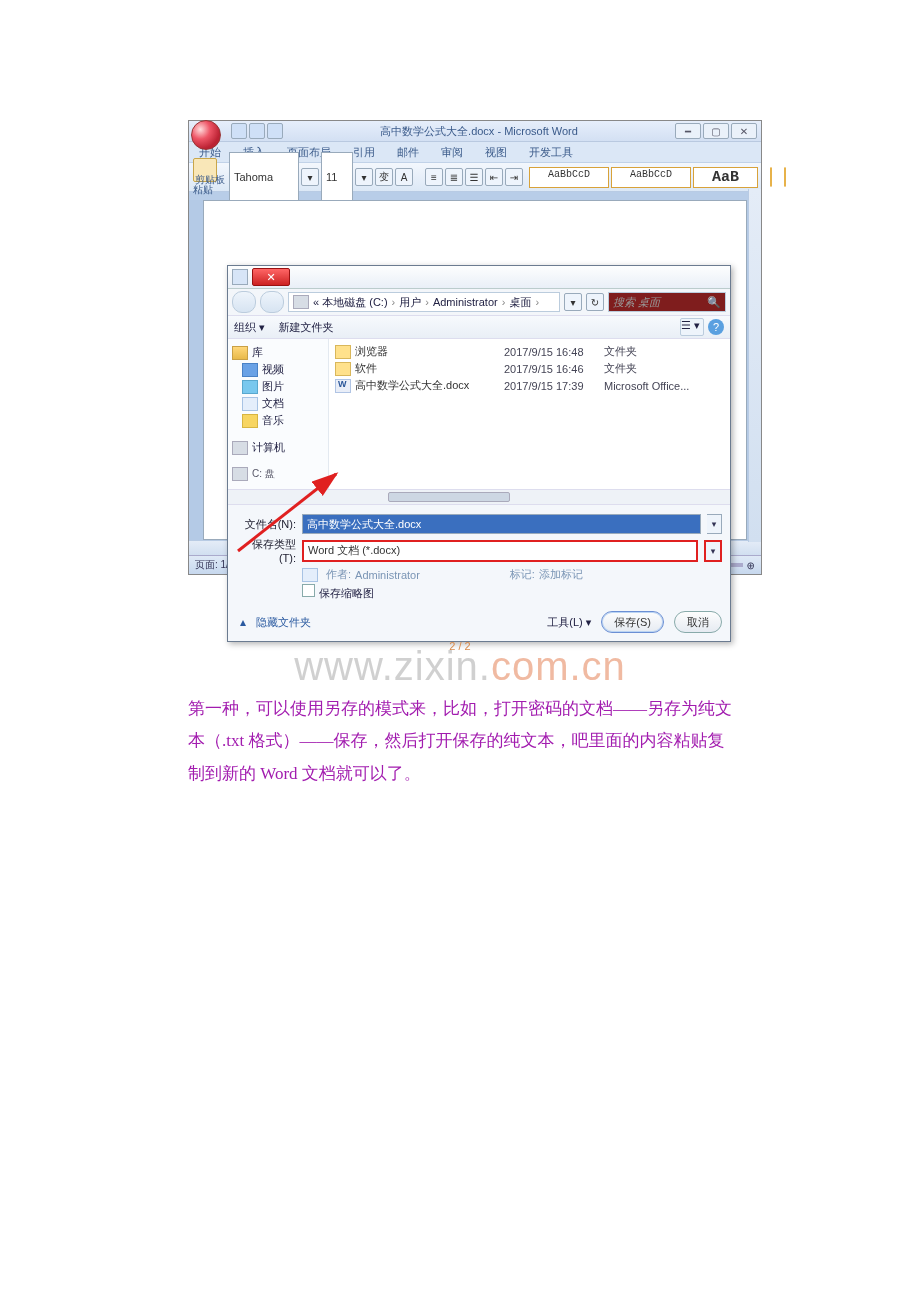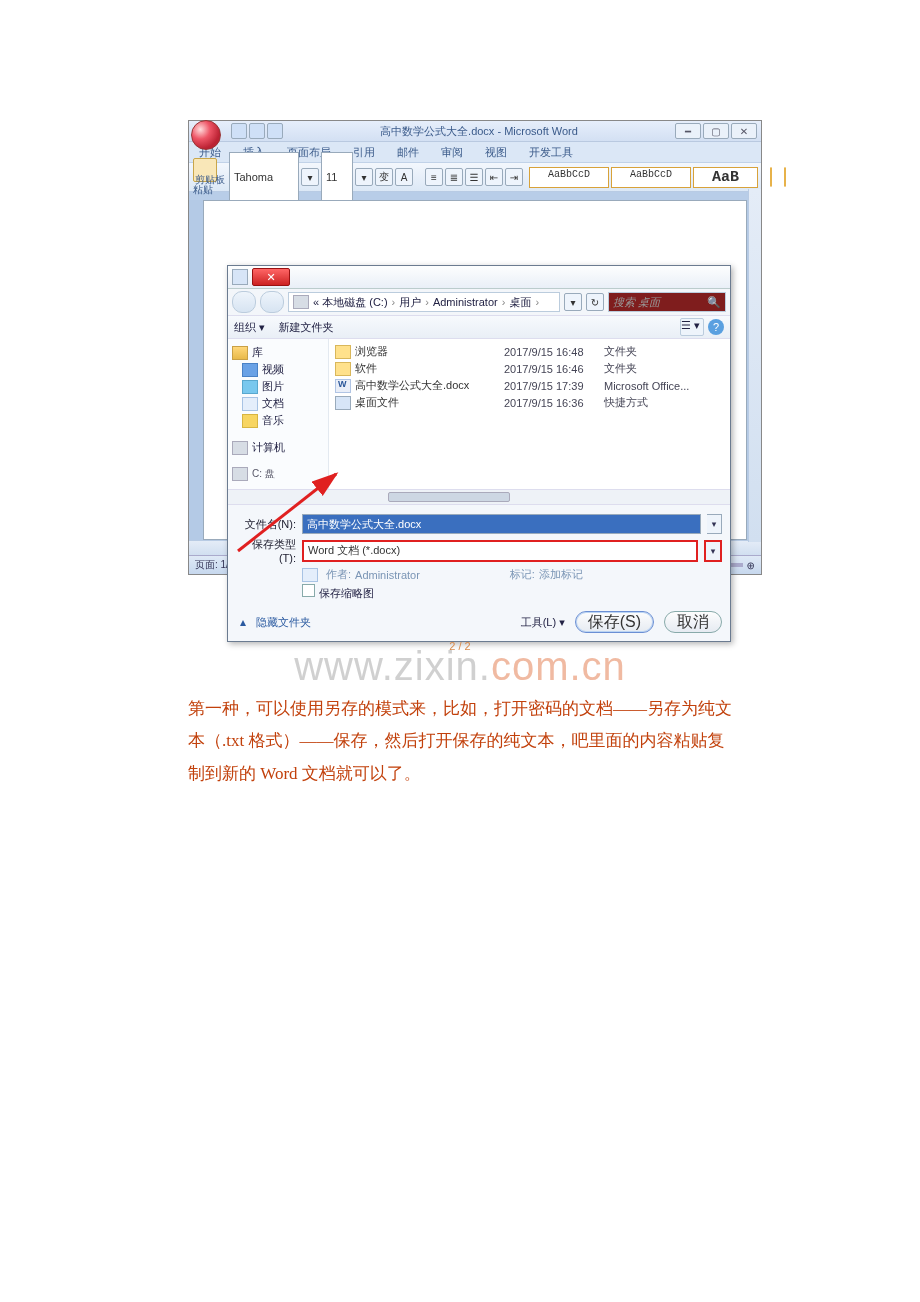--- a/index.html
+++ b/index.html
@@ -82,39 +82,39 @@
   .dd{width:14px;height:18px;border:1px solid #9ab;border-left:none;background:#eef4fb;display:flex;align-items:center;justify-content:center;font-size:9px;color:#335}
   .redbox{border:2px solid #e02020 !important}
   .authrow{display:flex;align-items:center;font-size:11px;color:#7a95b5;margin:2px 0 2px 62px;gap:90px}
   .authrow .au{display:flex;align-items:center;gap:4px}
   .chk{width:11px;height:11px;border:1px solid #8aa;background:#fff;display:inline-block;margin-right:4px}
   .thumbl{margin-left:62px;font-size:11px;color:#224}
   .btnrow{display:flex;align-items:center;margin-top:10px;gap:10px}
   .hide{color:#2a5aa0;font-size:11px}
   .btnrow .sp{flex:1}
   .tool{font-size:11px;color:#224}
-  .btn{height:20px;padding:0 12px;border:1px solid #8aa;background:linear-gradient(#fdfdfd,#e6ebf2);border-radius:11px;font-size:16px;display:flex;align-items:center}
+  .btn{height:20px;padding:0 12px;border:1px solid #8aa;background:linear-gradient(#fdfdfd,#e6ebf2);border-radius:11px;font-size:11px;display:flex;align-items:center}
   .btn.primary{border-color:#6b8fd4;box-shadow:0 0 0 1px #bcd5f3 inset}
   
   .arrow{position:absolute;pointer-events:none}
   
   .behindtxt{position:absolute;left:96px;bottom:48px;font-size:11px;color:#223}
   .behindtxt2{position:absolute;left:96px;bottom:28px;font-size:11px;color:#223}
   
   .stat{height:18px;background:linear-gradient(#dfe9f6,#c7d8ee);border-top:1px solid #aac;display:flex;align-items:center;padding:0 6px;font-size:10px;color:#335}
   .stat .sg{margin-right:10px}
   .stat .mid{flex:1;text-align:center}
   .stat .zoom{display:flex;align-items:center;gap:4px}
   .zbx{width:12px;height:12px;border:1px solid #9ab;background:#eef}
   .hsb{height:14px;background:linear-gradient(#e4ecf7,#d1dff0);border-top:1px solid #b8cbe4}
   .rtstrip{position:absolute;right:0;top:68px;bottom:32px;width:12px;background:linear-gradient(#e4ecf7,#d1dff0);border-left:1px solid #b8cbe4}
   .wm{position:absolute;left:50%;transform:translateX(-50%);top:644px;font-size:40px;letter-spacing:1px;color:rgba(170,170,170,.55);font-family:Arial,sans-serif;font-weight:300;white-space:nowrap}
   .wm .cn{color:rgba(230,140,100,.6)}
   .pgnum{position:absolute;left:50%;transform:translateX(-50%);top:640px;font-size:11px;color:#d98a4a}
-  .article{margin-top:118px;font-size:17px;line-height:1.9;color:#c2410c;font-family:"SimSun","Songti SC",serif}
+  .article{margin-top:118px;font-size:17px;line-height:1.9;color:#a21caf;font-family:"SimSun","Songti SC",serif}
 </style>
 </head>
 <body>
 <div class="page">
 
 <div class="scr">
 
   <div class="tb">
     <div class="orb"></div>
     <div class="qat">
@@ -269,29 +269,20 @@
                 </div>
             <div class="fr">
                   <div class="c1">
                     <span class="fico wrd"></span>
                     <span>高中数学公式大全.docx</span>
                   </div>
                   <div class="c2">2017/9/15 17:39</div>
                   <div class="c3">Microsoft Office...</div>
                   <div class="c4"></div>
                 </div>
-            <div class="fr">
-                  <div class="c1">
-                    <span class="fico lnk"></span>
-                    <span>桌面文件</span>
-                  </div>
-                  <div class="c2">2017/9/15 16:36</div>
-                  <div class="c3">快捷方式</div>
-                  <div class="c4"></div>
-                </div>
           </div>
         </div>
         <div class="hscroll">
               <div class="thumb"></div>
             </div>
         <div class="fields">
           <div class="frow">
             <div class="flab">文件名(N):</div>
             <div class="fval sel">高中数学公式大全.docx</div>
             <div class="dd">▾</div>

